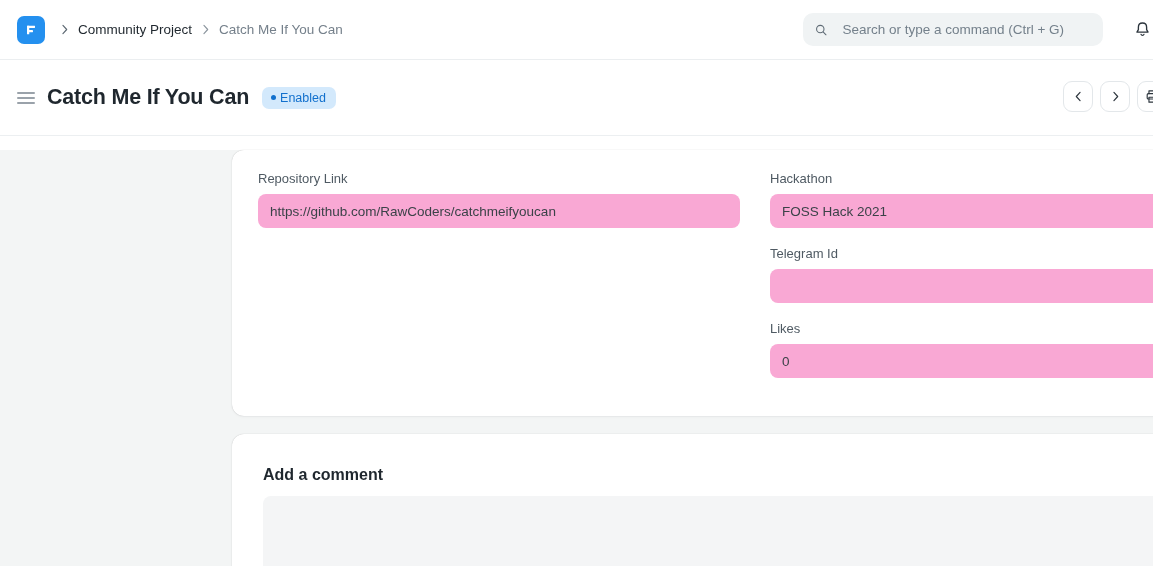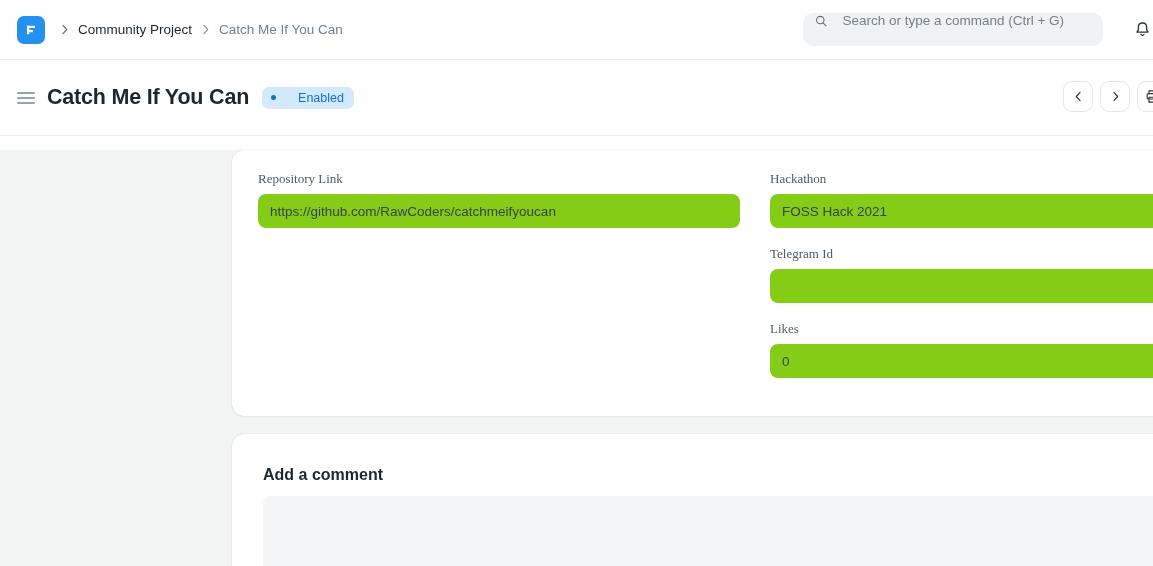--- a/index.html
+++ b/index.html
@@ -37,21 +37,21 @@
     white-space: nowrap;
     cursor: pointer;
   }
   .crumb.active { color: #1f272e; font-weight: 500; }
   .crumb.muted { color: #75808b; font-weight: 400; }
   .nav-spacer { flex: 1; }
   .searchbar {
     width: 300px; height: 33px;
     background: #f0f3f4;
     border-radius: 10px;
-    display: flex; align-items: flex-start;
+    display: flex; align-items: center;
     padding: 0 11px;
     gap: 14px;
   }
   .searchbar input {
     border: none; outline: none; background: transparent;
     font-family: "Liberation Sans", sans-serif;
     font-size: 13.5px;
     color: #3b4248;
     width: 100%;
   }
@@ -88,21 +88,21 @@
     white-space: nowrap;
   }
   .status-badge {
     margin-left: 13px;
     background: #d3e9fc;
     color: #1170cd;
     font-size: 12.5px;
     font-weight: 500;
     border-radius: 7px;
     padding: 4px 10px 4px 9px;
-    display: flex; align-items: center; gap: 22px;
+    display: flex; align-items: center; gap: 4px;
     white-space: nowrap;
   }
   .status-badge .dot {
     width: 5px; height: 5px; border-radius: 50%;
     background: #1170cd; flex: none;
   }
   .head-actions {
     position: absolute;
     right: -14px;
     top: 21px;
@@ -139,25 +139,24 @@
     grid-template-columns: 482px 482px;
     column-gap: 30px;
   }
   .field { margin-bottom: 18px; }
   .field-label {
     display: block;
     font-size: 13px;
     color: #4f5a63;
     margin-bottom: 7px;
     line-height: 16px;
-    font-family: Liberation Serif, serif;
   }
   .field-input {
     width: 100%; height: 34px;
-    background: #84cc16;
+    background: #f9a8d4;
     border: none; border-radius: 8px;
     padding: 0 12px;
     font-family: "Liberation Sans", sans-serif;
     font-size: 13.5px;
     color: #3b4248;
     outline: none;
   }
   .card.comments {
     margin-top: 18px;
     padding: 32px 31px;

